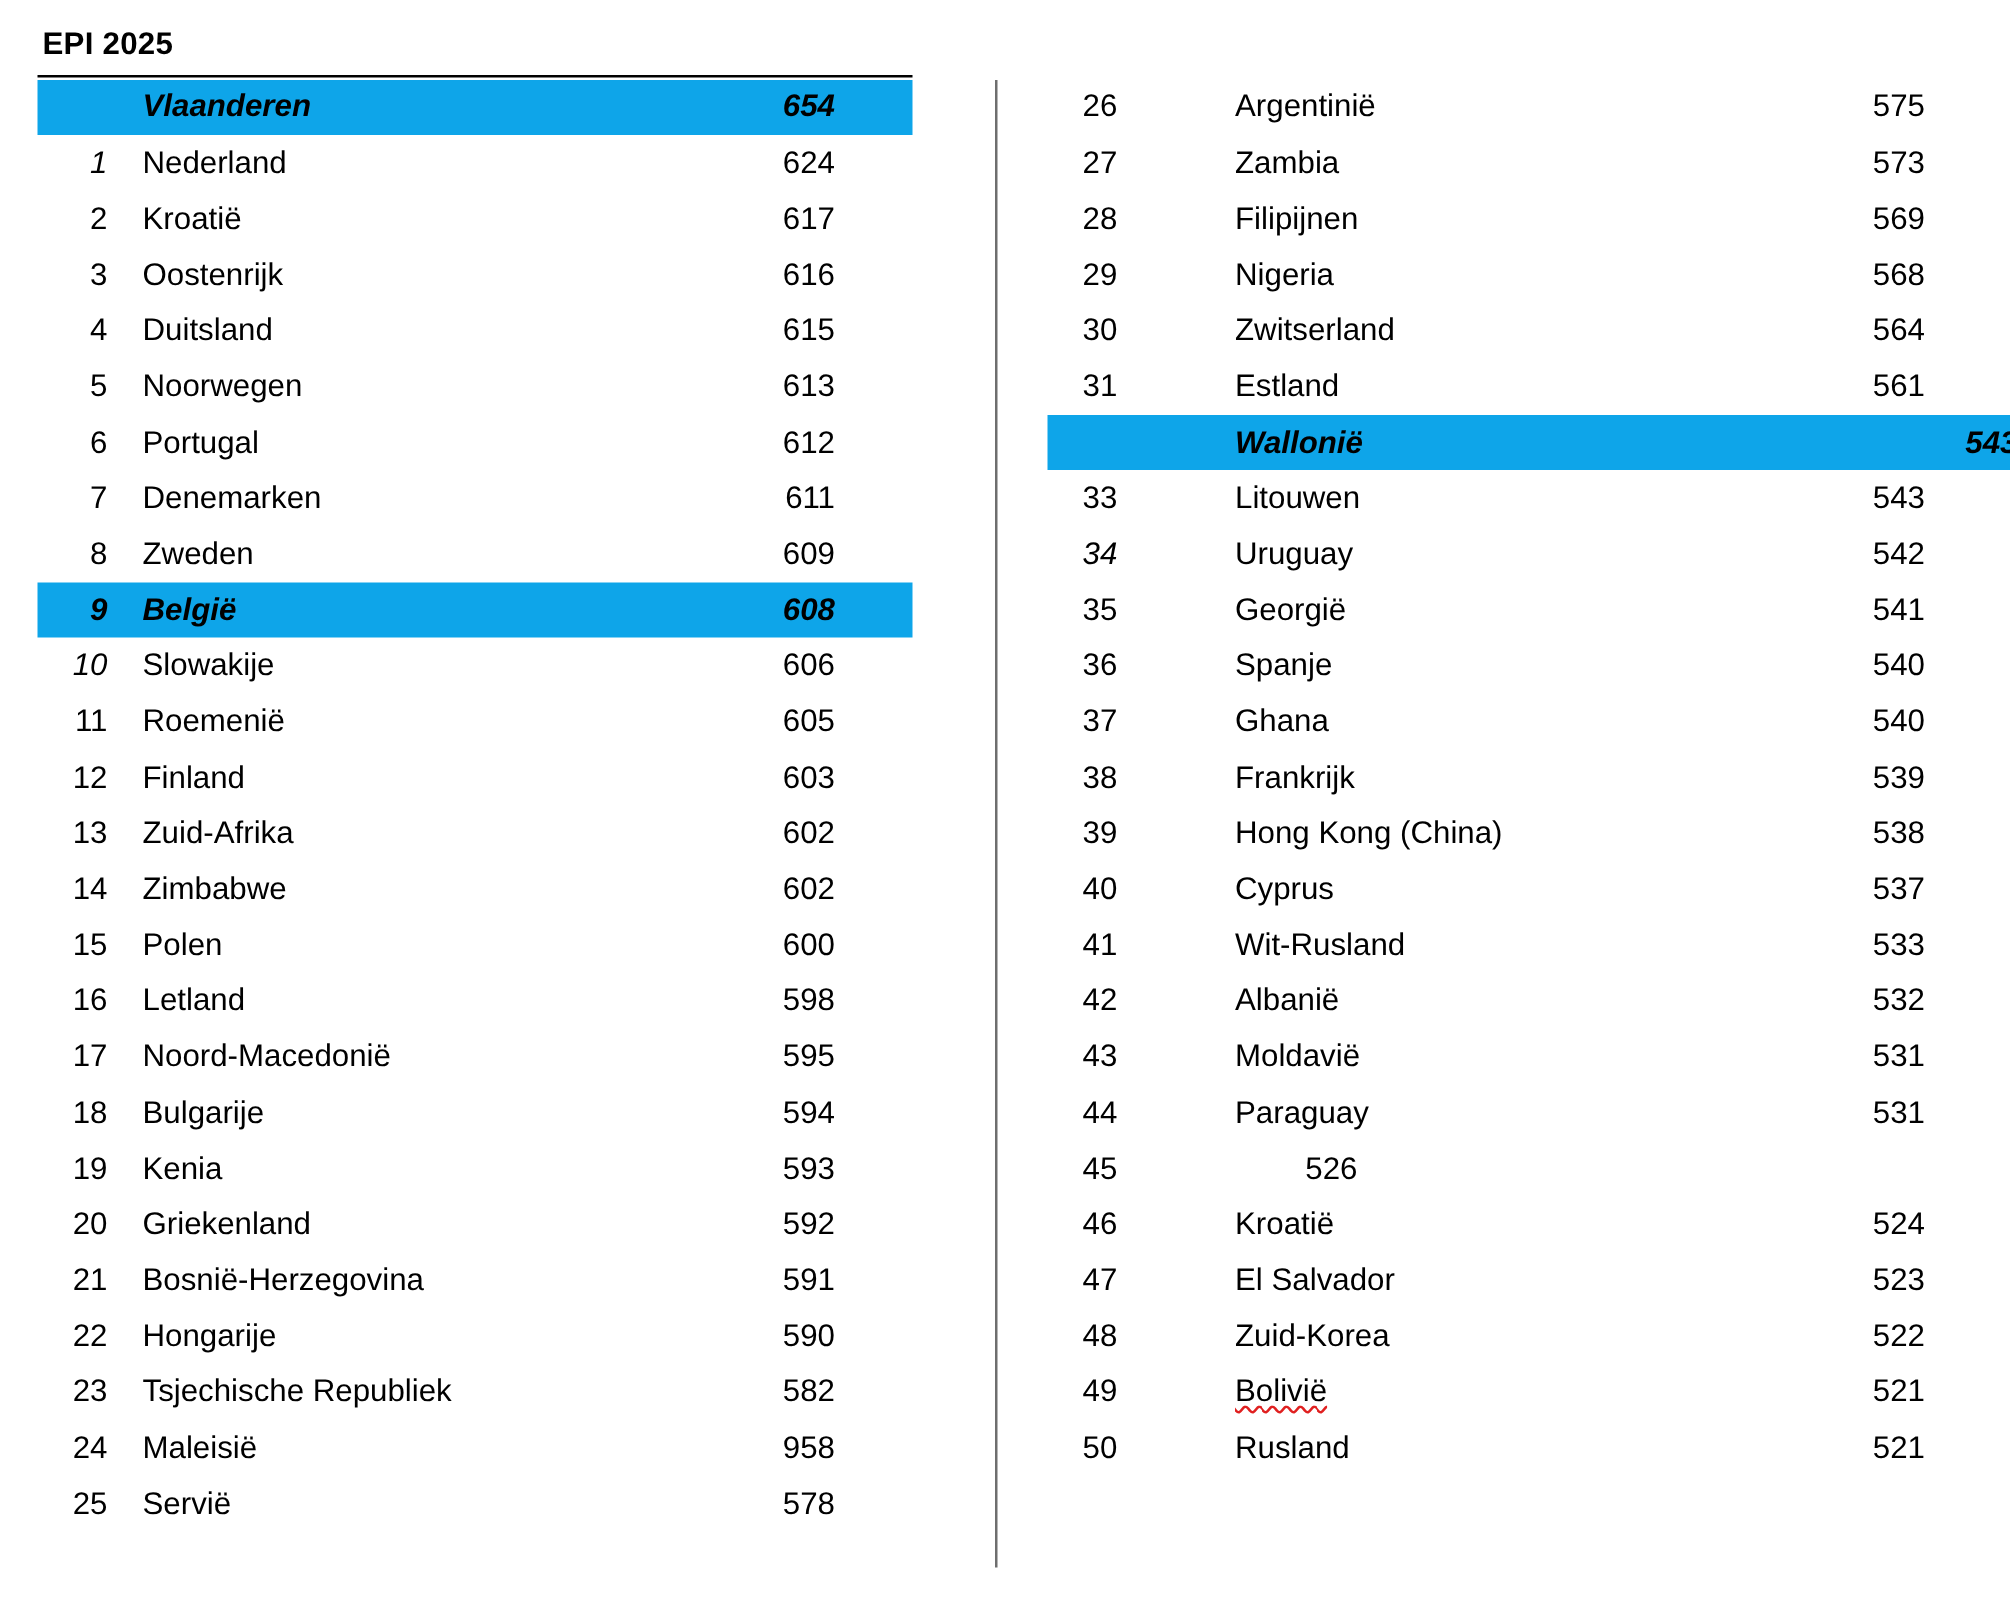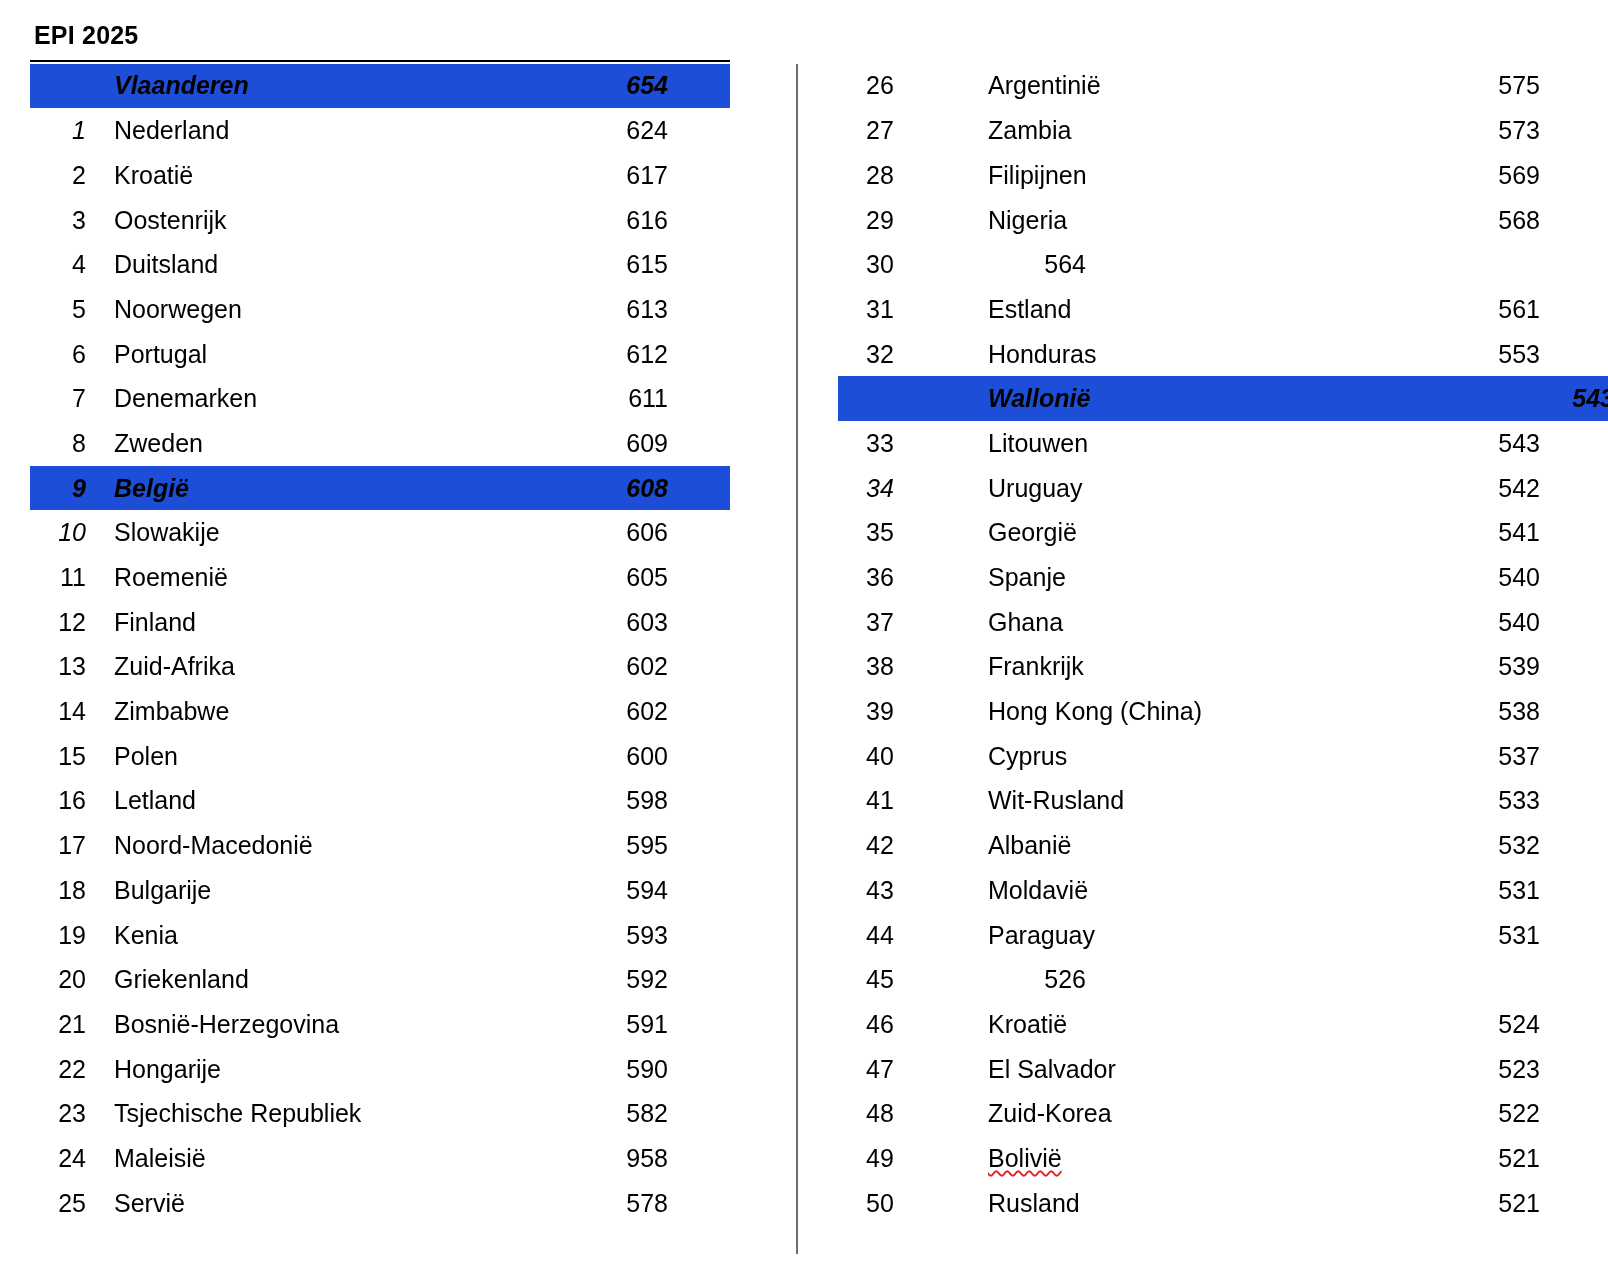--- a/index.html
+++ b/index.html
@@ -86,21 +86,21 @@
   .row .score {
     width: 140px;
     flex: 0 0 140px;
     text-align: right;
     padding-right: 62px;
     box-sizing: border-box;
     font-size: 25px;
     line-height: 1.15;
   }
   .row.highlight {
-    background: #1d4ed8;
+    background: #0ea5e9;
   }
   .row.highlight .name,
   .row.highlight .score,
   .row.highlight .rank {
     font-weight: bold;
     font-style: italic;
   }
   .row .rank.italic {
     font-style: italic;
   }
@@ -301,31 +301,27 @@
             <div class="name">Filipijnen</div>
             <div class="score">569</div>
           </div>
           <div class="row">
             <div class="rank">29</div>
             <div class="name">Nigeria</div>
             <div class="score">568</div>
           </div>
           <div class="row">
             <div class="rank">30</div>
+            <div class="name">Zwitserland</div>
             <div class="score">564</div>
           </div>
           <div class="row">
             <div class="rank">31</div>
             <div class="name">Estland</div>
             <div class="score">561</div>
-          </div>
-          <div class="row">
-            <div class="rank">32</div>
-            <div class="name">Honduras</div>
-            <div class="score">553</div>
           </div>
           <div class="row highlight">
             <div class="rank"></div>
             <div class="name">Wallonië</div>
             <div class="score">543</div>
           </div>
           <div class="row">
             <div class="rank">33</div>
             <div class="name">Litouwen</div>
             <div class="score">543</div>

